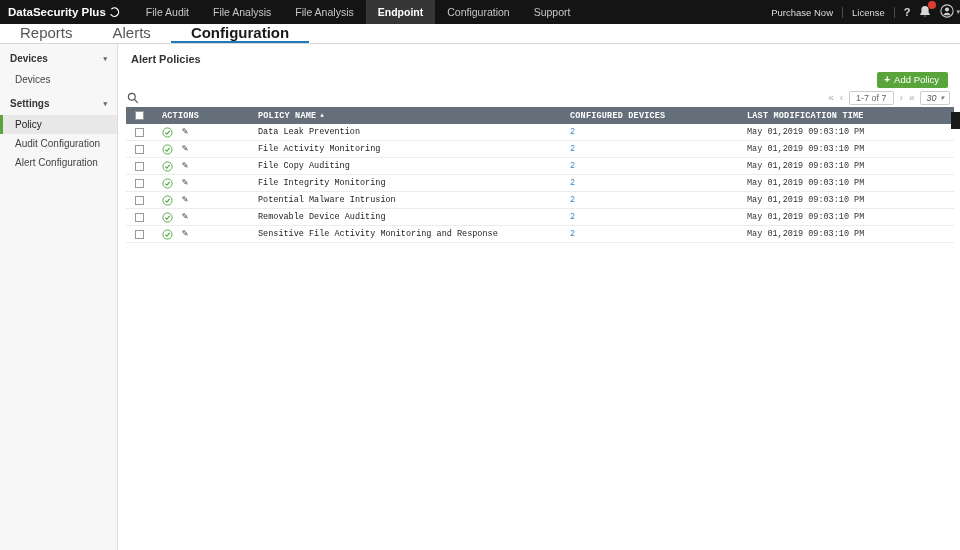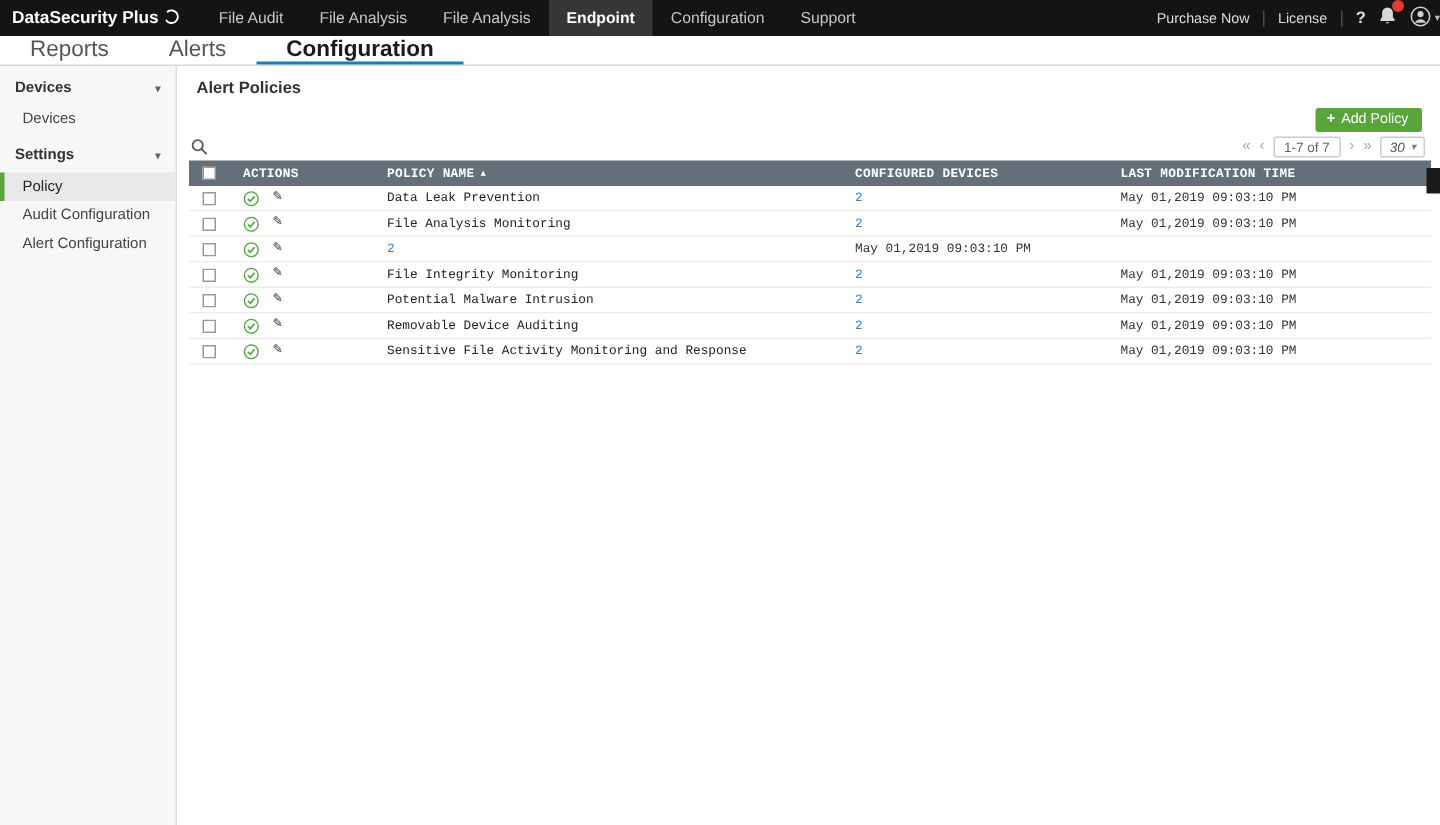--- a/index.html
+++ b/index.html
@@ -232,38 +232,39 @@
         </div>
       <div class="cell c-actions">
         <span class="icon-checkcircle">
             <svg width="11" height="11" viewBox="0 0 12 12">
               <circle cx="6" cy="6" r="5" fill="none" stroke="#4ca63c" stroke-width="1"></circle>
               <path d="M3.6 6.1l1.7 1.7 3.1-3.6" fill="none" stroke="#4ca63c" stroke-width="1.2"></path>
             </svg>
           </span>
         <span class="icon-pencil">✎</span>
       </div>
-      <div class="cell c-name">File Analysis Monitoring</div>
-      <div class="cell c-devices"><a>2</a></div>
-      <div class="cell c-time">May 01,2019 09:03:10 PM</div>
-    </div>
-
-    <div class="trow">
-      <div class="cell c-check">
-          <span class="checkbox"></span>
-        </div>
-      <div class="cell c-actions">
-        <span class="icon-checkcircle">
-            <svg width="11" height="11" viewBox="0 0 12 12">
-              <circle cx="6" cy="6" r="5" fill="none" stroke="#4ca63c" stroke-width="1"></circle>
-              <path d="M3.6 6.1l1.7 1.7 3.1-3.6" fill="none" stroke="#4ca63c" stroke-width="1.2"></path>
-            </svg>
-          </span>
-        <span class="icon-pencil">✎</span>
-      </div>
+      <div class="cell c-name">File Activity Monitoring</div>
+      <div class="cell c-devices"><a>2</a></div>
+      <div class="cell c-time">May 01,2019 09:03:10 PM</div>
+    </div>
+
+    <div class="trow">
+      <div class="cell c-check">
+          <span class="checkbox"></span>
+        </div>
+      <div class="cell c-actions">
+        <span class="icon-checkcircle">
+            <svg width="11" height="11" viewBox="0 0 12 12">
+              <circle cx="6" cy="6" r="5" fill="none" stroke="#4ca63c" stroke-width="1"></circle>
+              <path d="M3.6 6.1l1.7 1.7 3.1-3.6" fill="none" stroke="#4ca63c" stroke-width="1.2"></path>
+            </svg>
+          </span>
+        <span class="icon-pencil">✎</span>
+      </div>
+      <div class="cell c-name">File Copy Auditing</div>
       <div class="cell c-devices"><a>2</a></div>
       <div class="cell c-time">May 01,2019 09:03:10 PM</div>
     </div>
 
     <div class="trow">
       <div class="cell c-check">
           <span class="checkbox"></span>
         </div>
       <div class="cell c-actions">
         <span class="icon-checkcircle">

